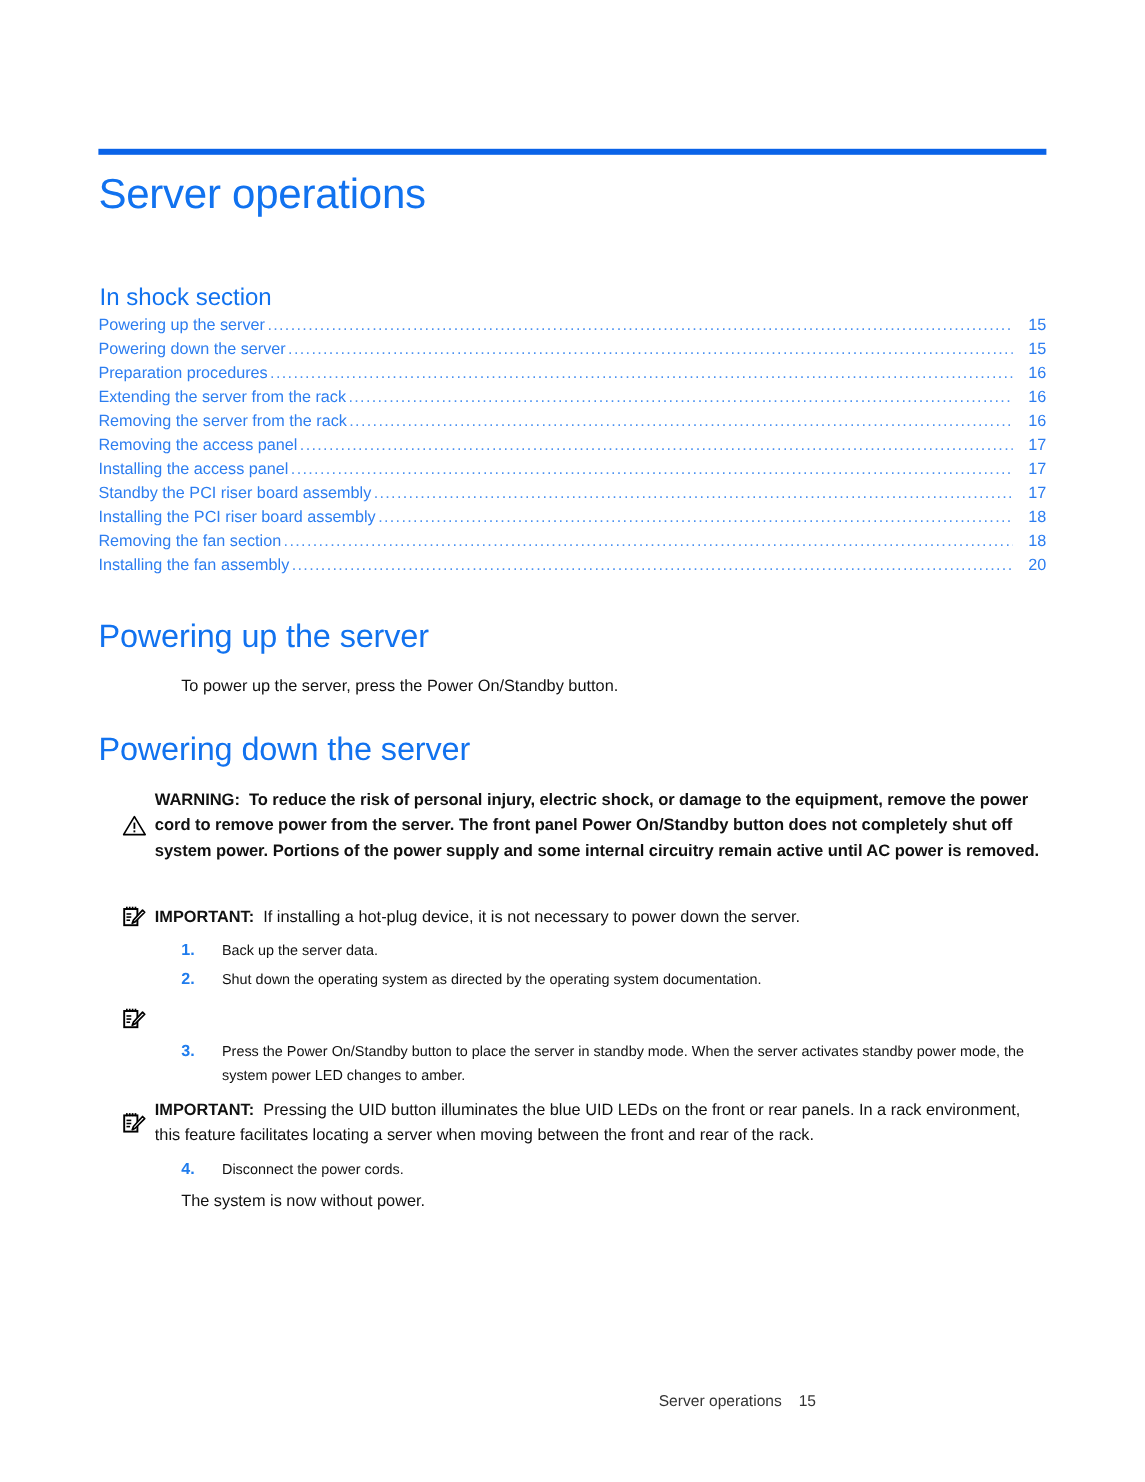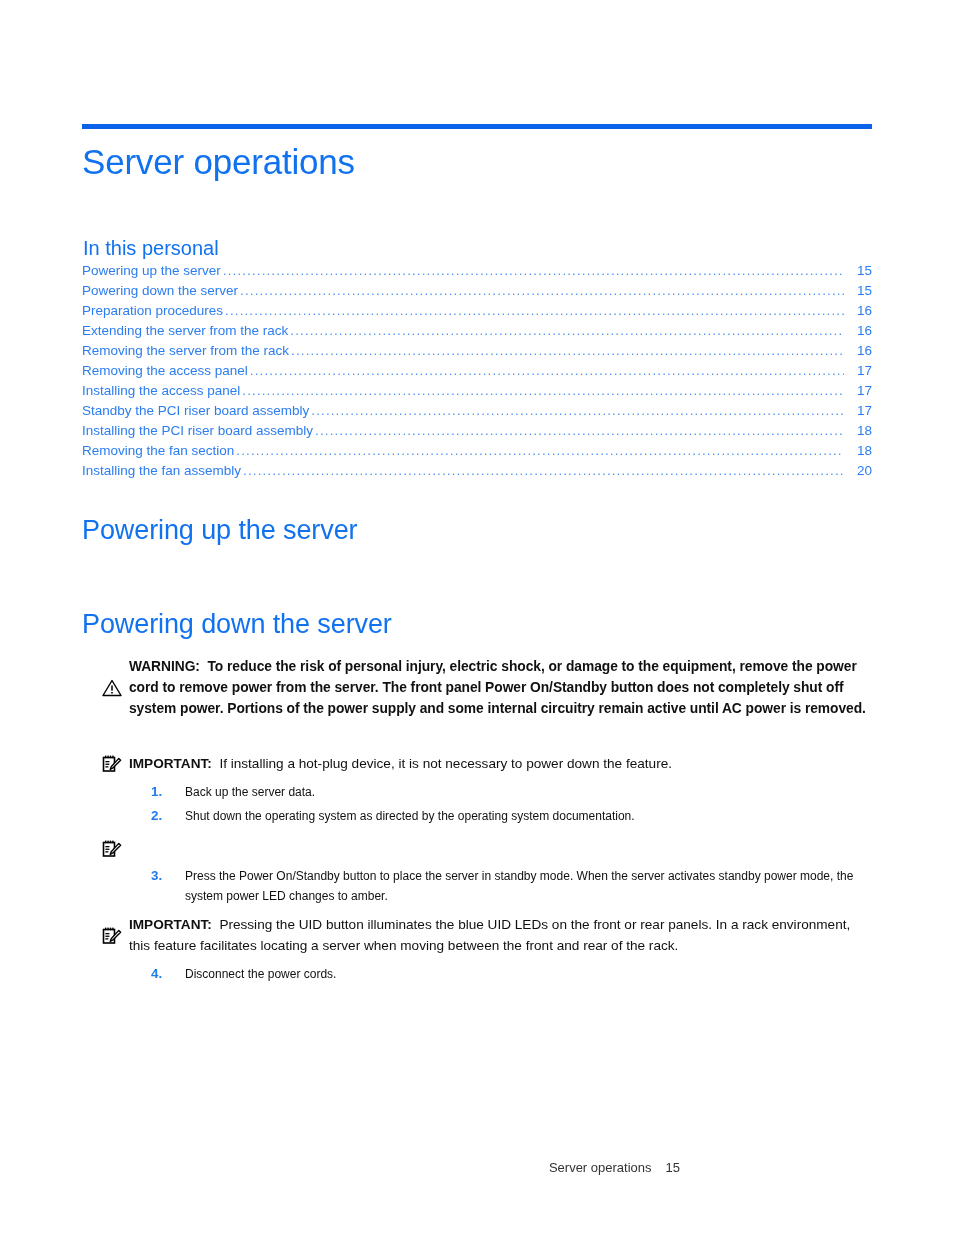--- a/index.html
+++ b/index.html
@@ -194,21 +194,21 @@
 </style>
 </head>
 <body>
 
 <div class="page">
 
   <div class="top-rule"></div>
 
   <div class="chapter-title">Server operations</div>
 
-  <div class="section-head">In this personal</div>
+  <div class="section-head">In shock section</div>
 
   <div class="toc">
 
     <div class="toc-row">
       <span class="toc-label">Powering up the server</span>
       <span class="toc-dots">....................................................................................................................................................</span>
       <span class="toc-page">15</span>
     </div>
 
     <div class="toc-row">
@@ -267,20 +267,21 @@
 
     <div class="toc-row">
       <span class="toc-label">Installing the fan assembly</span>
       <span class="toc-dots">....................................................................................................................................................</span>
       <span class="toc-page">20</span>
     </div>
 
   </div>
 
   <div class="h1 powering-up">Powering up the server</div>
+  <div class="body-p p-powerup">To power up the server, press the Power On/Standby button.</div>
 
   <div class="h1 powering-down">Powering down the server</div>
 
   <div class="notice notice-warning">
     <span class="ico">
       <svg width="20" height="18" viewBox="0 0 20 18">
         <polygon points="10,1.5 19,16.5 1,16.5" fill="none" stroke="#000000" stroke-width="1.4" stroke-linejoin="round"></polygon>
         <rect x="9.25" y="6.5" width="1.5" height="5.2" fill="#000000"></rect>
         <rect x="9.25" y="13" width="1.5" height="1.6" fill="#000000"></rect>
       </svg>
@@ -295,21 +296,21 @@
         <rect x="3" y="0.6" width="1.4" height="2.6" fill="#000000"></rect>
         <rect x="5.4" y="0.6" width="1.4" height="2.6" fill="#000000"></rect>
         <rect x="7.8" y="0.6" width="1.4" height="2.6" fill="#000000"></rect>
         <rect x="10.2" y="0.6" width="1.4" height="2.6" fill="#000000"></rect>
         <rect x="3.4" y="6" width="4" height="1.3" fill="#000000"></rect>
         <rect x="3.4" y="8.6" width="4" height="1.3" fill="#000000"></rect>
         <rect x="3.4" y="11.2" width="3" height="1.3" fill="#000000"></rect>
         <polygon points="16.8,3.4 18.6,5.2 10.6,13.2 8.2,14.4 9.2,11.8" fill="#ffffff" stroke="#000000" stroke-width="1.4" stroke-linejoin="round"></polygon>
       </svg>
     </span>
-    <span class="txt"><span class="lead">IMPORTANT:</span>&nbsp; <span>If installing a hot-plug device, it is not necessary to power down the feature.</span></span>
+    <span class="txt"><span class="lead">IMPORTANT:</span>&nbsp; <span>If installing a hot-plug device, it is not necessary to power down the server.</span></span>
   </div>
 
   <div class="step step-1">
     <span class="num">1.</span>
     <span class="stext">Back up the server data.</span>
   </div>
 
   <div class="step step-2">
     <span class="num">2.</span>
     <span class="stext">Shut down the operating system as directed by the operating system documentation.</span>
@@ -351,18 +352,19 @@
       </svg>
     </span>
     <span class="txt"><span class="lead">IMPORTANT:</span>&nbsp; <span>Pressing the UID button illuminates the blue UID LEDs on the front or rear panels. In a rack environment, this feature facilitates locating a server when moving between the front and rear of the rack.</span></span>
   </div>
 
   <div class="step step-4">
     <span class="num">4.</span>
     <span class="stext">Disconnect the power cords.</span>
   </div>
 
+  <div class="body-p p-nopower">The system is now without power.</div>
 
   <div class="footer">
     <span>Server operations</span><span class="fpage">15</span>
   </div>
 
 </div>
 
 </body></html>

